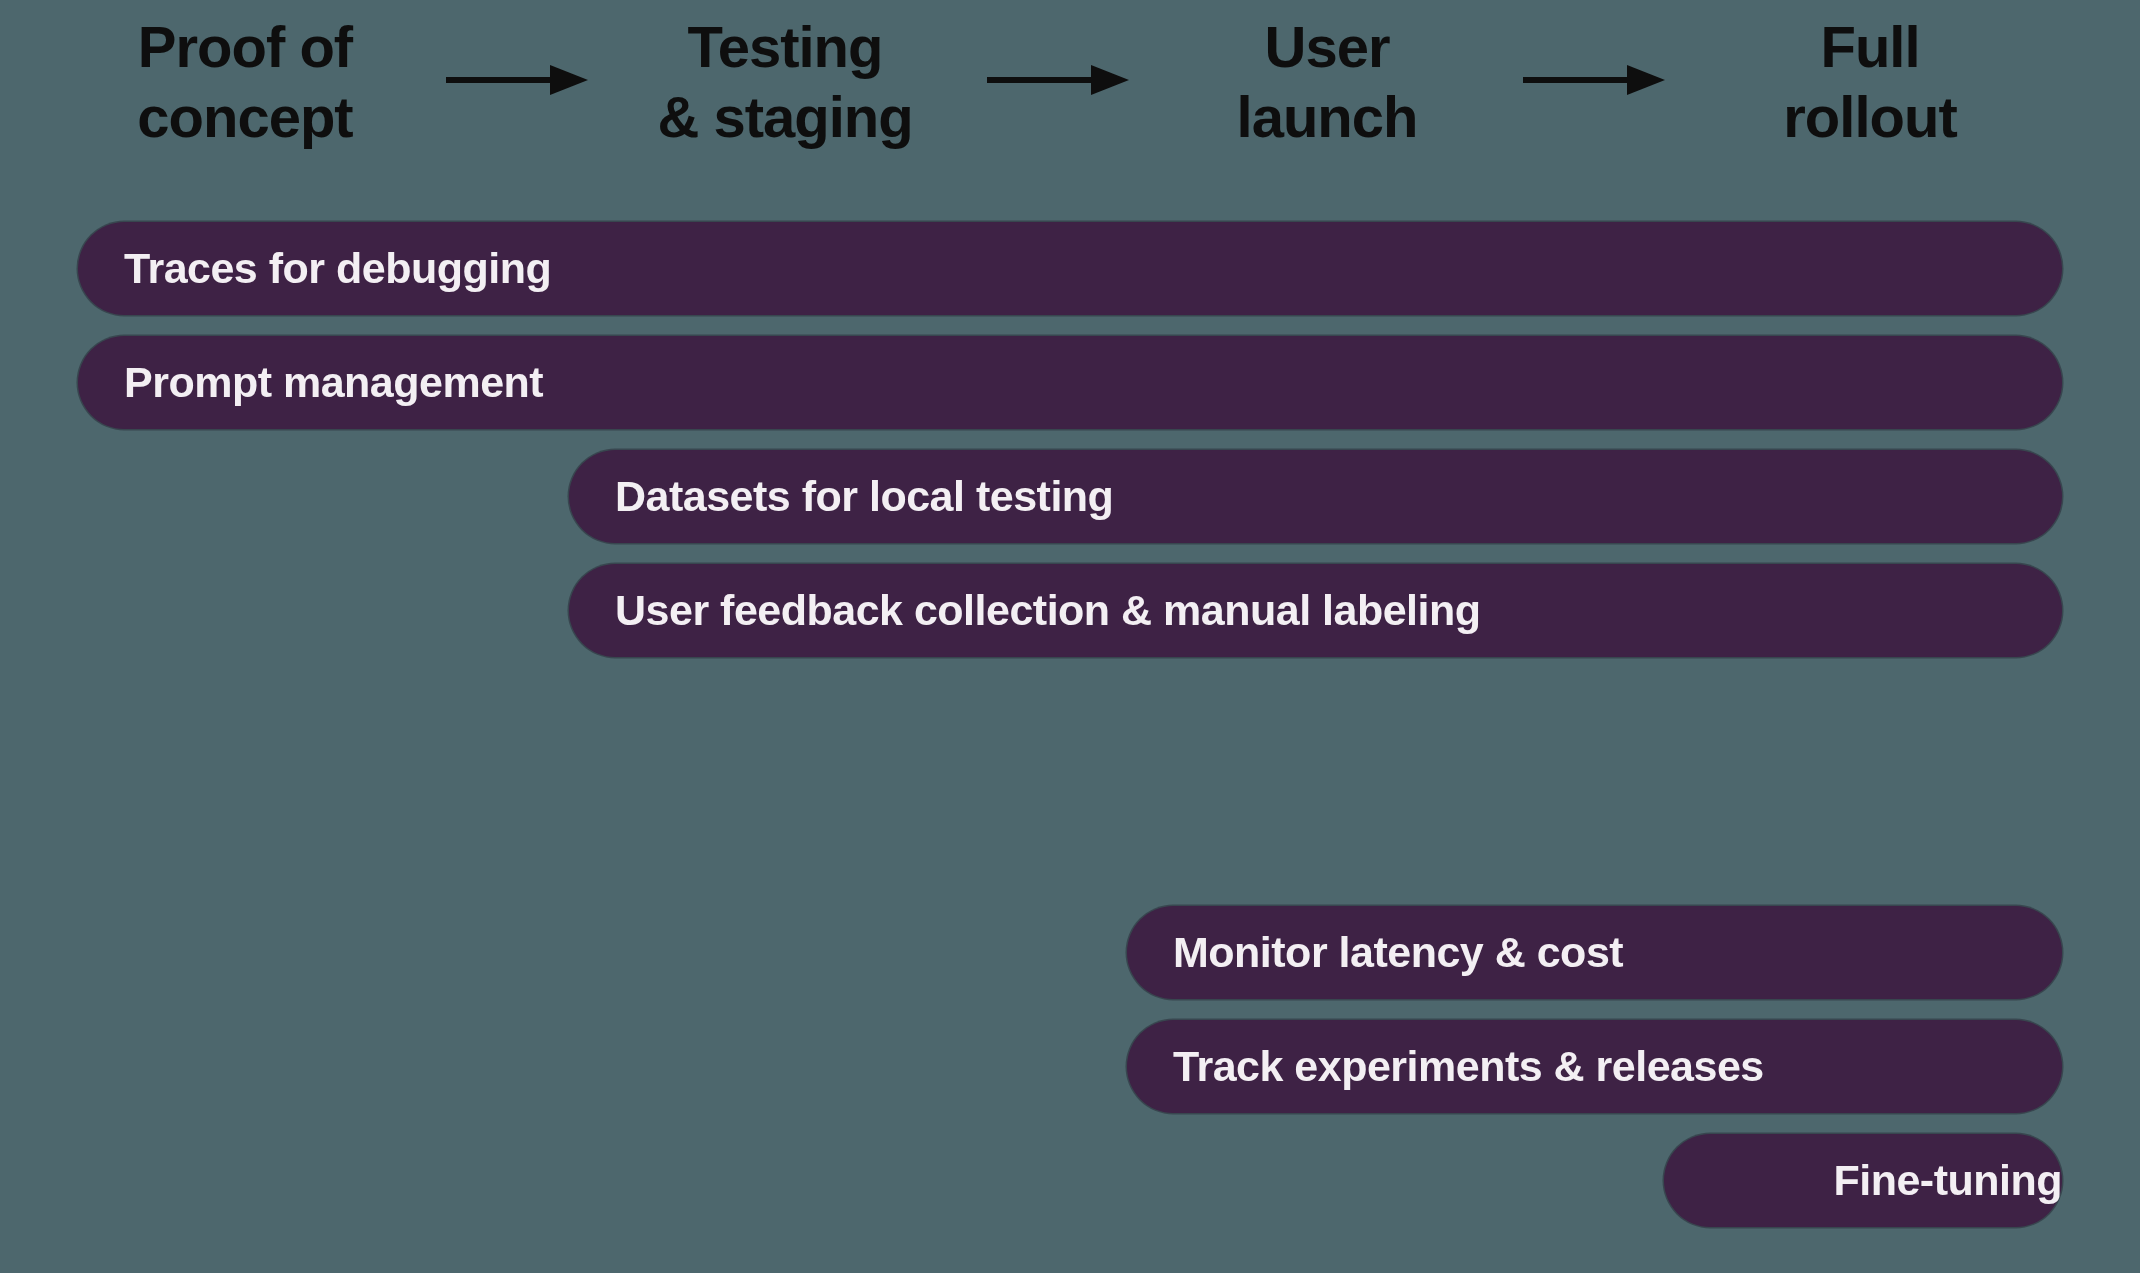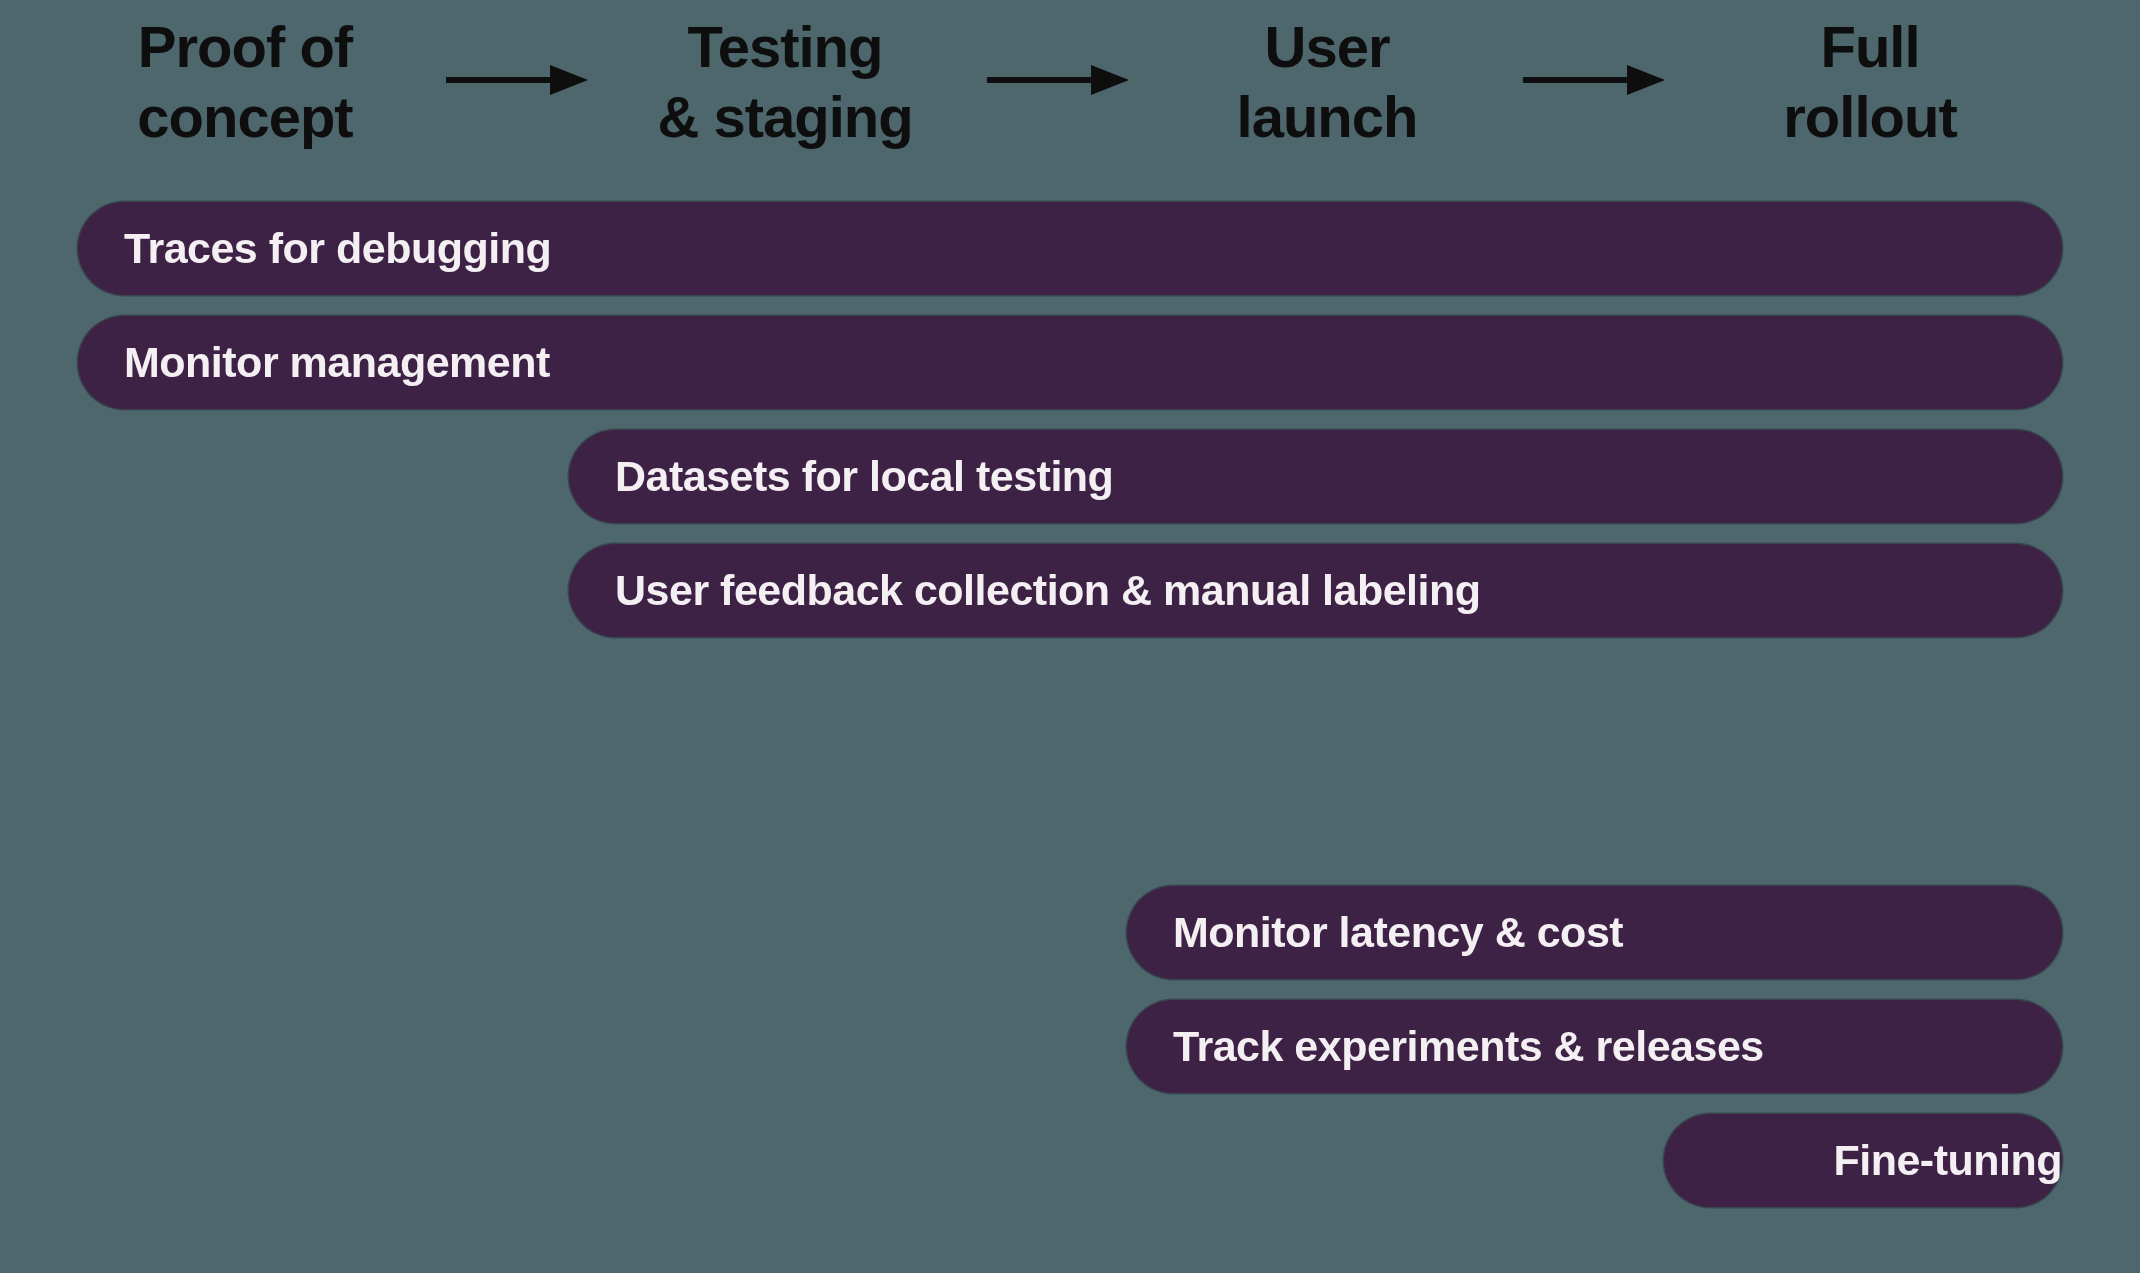--- a/index.html
+++ b/index.html
@@ -41,20 +41,21 @@
     color:var(--arrow);
   }
   .bar{
     position:absolute;
     height:93px;
     border-radius:47px;
     background:var(--bar);
     box-shadow:0 0 0 1.5px rgba(18,8,24,0.35);
     display:flex;
     align-items:center;
+    margin-top:20px;
   }
   .bar .label{
     padding-left:46px;
     font-size:43px;
     font-weight:700;
     letter-spacing:-0.5px;
     color:var(--bar-text);
     white-space:nowrap;
   }
   .bar.centered{justify-content:flex-end;}
@@ -85,21 +86,21 @@
   <svg class="arrow" style="left:1521px" viewBox="0 0 146 44">
     <line x1="2" y1="22" x2="110" y2="22" stroke="currentColor" stroke-width="6"></line>
     <polygon points="106,7 144,22 106,37" fill="currentColor"></polygon>
   </svg>
 
   <div class="bar" style="left:78px;top:202px;width:1984px">
     <span class="label">Traces for debugging</span>
   </div>
 
   <div class="bar" style="left:78px;top:316px;width:1984px">
-    <span class="label">Monitor management</span>
+    <span class="label">Prompt management</span>
   </div>
 
   <div class="bar" style="left:569px;top:430px;width:1493px">
     <span class="label">Datasets for local testing</span>
   </div>
 
   <div class="bar" style="left:569px;top:544px;width:1493px">
     <span class="label">User feedback collection &amp; manual labeling</span>
   </div>
 

